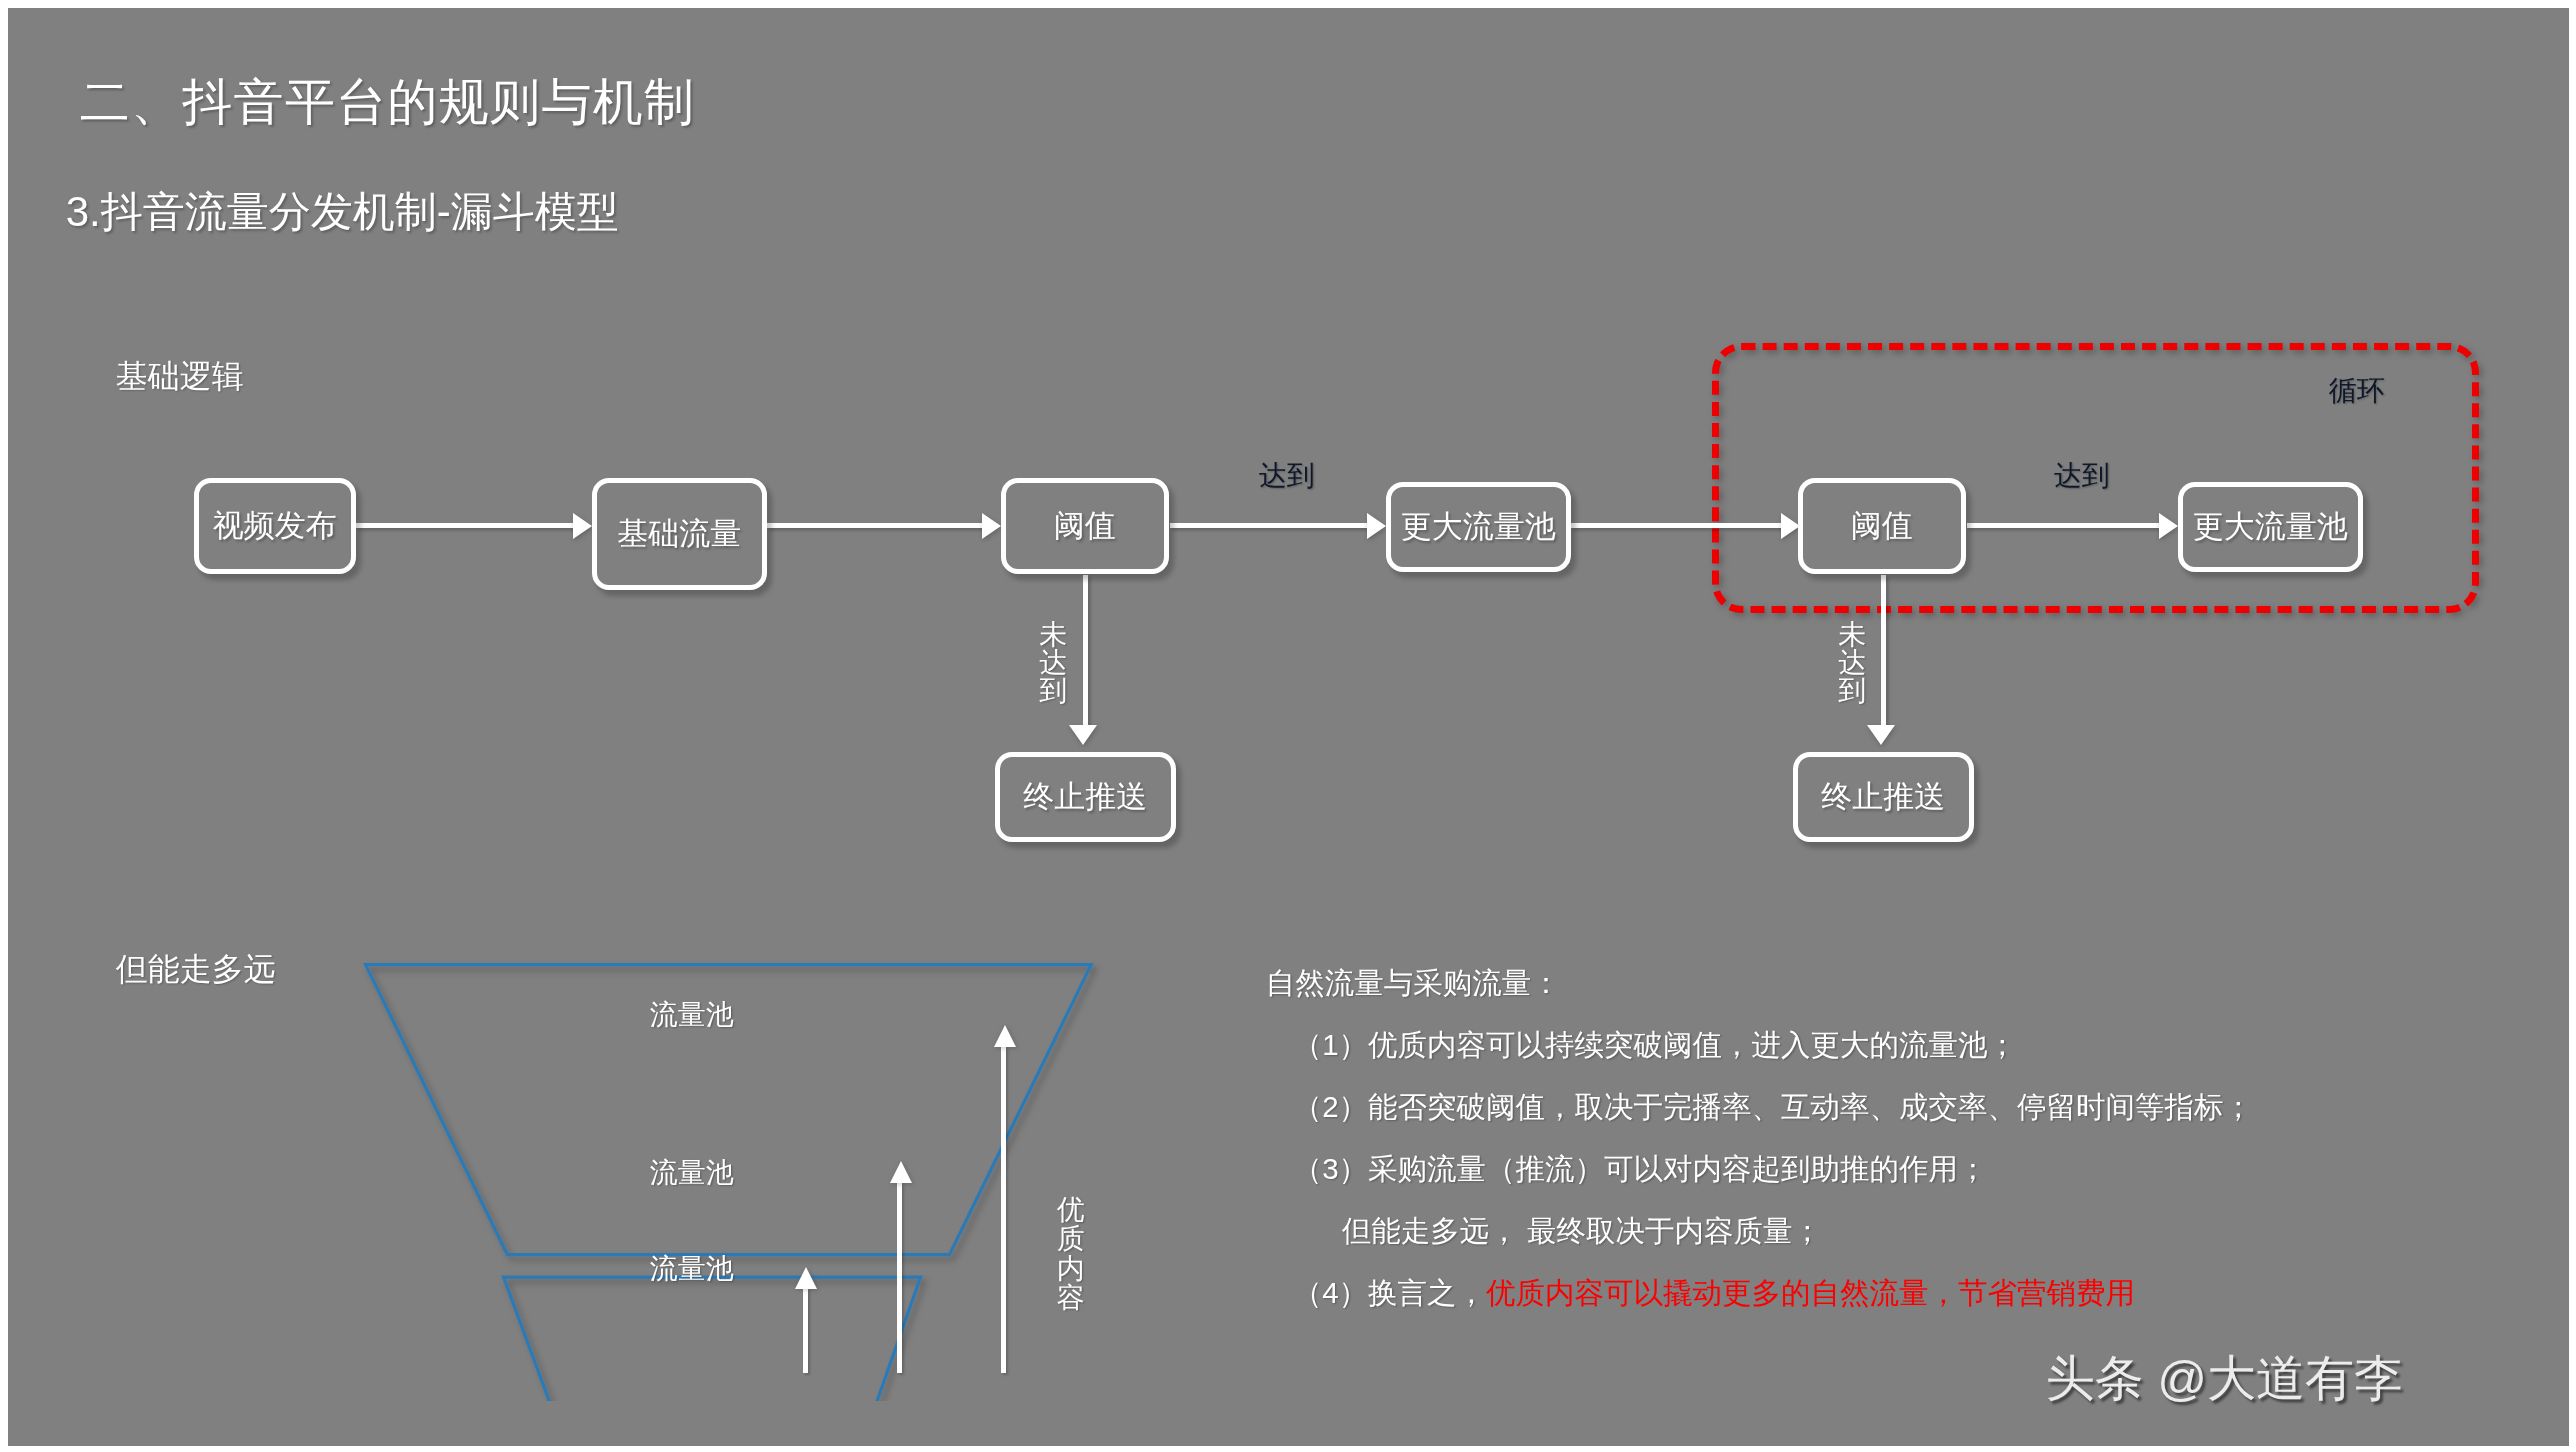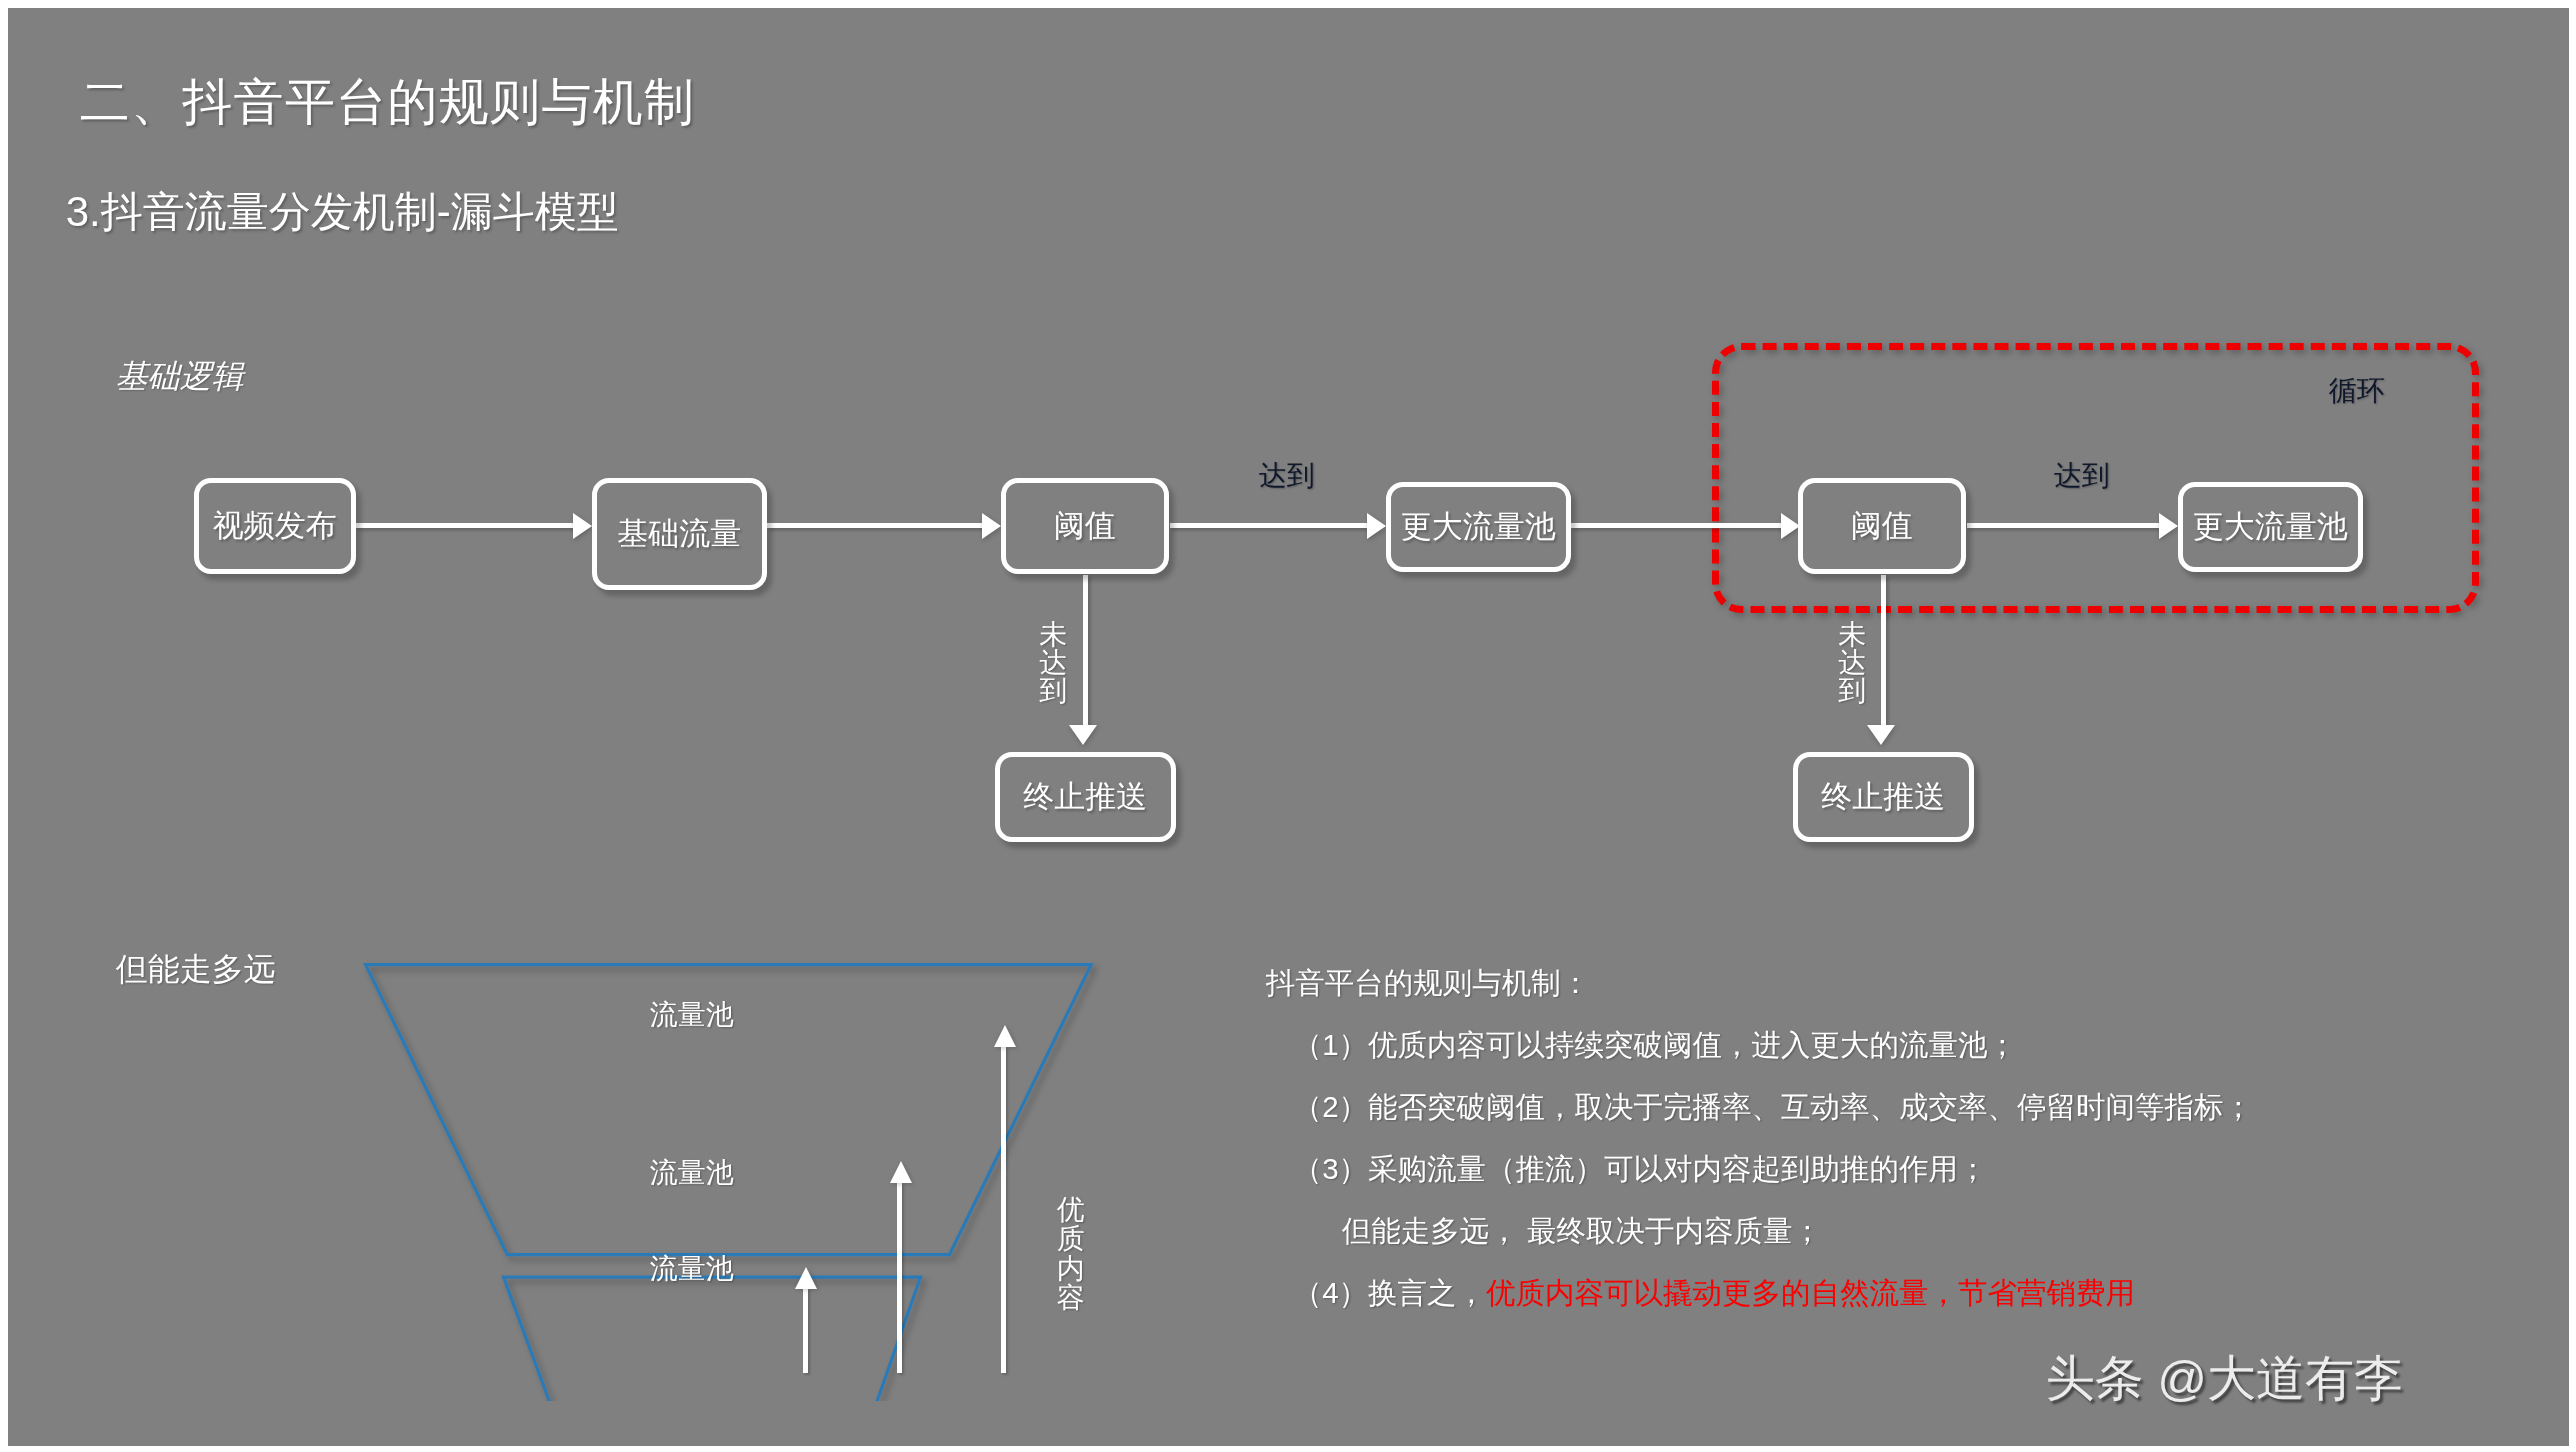--- a/index.html
+++ b/index.html
@@ -39,21 +39,21 @@
   }
 
   
   .sec-label {
     position: absolute;
     font-size: 32px;
     color: #ffffff;
     white-space: nowrap;
     text-shadow: 1.3px 1.3px 1.9px rgba(0,0,0,0.25);
   }
-  #lbl-basic { left: 108px; top: 347px; font-style: italic; }
+  #lbl-basic { left: 108px; top: 347px; }
   #lbl-funnel { left: 108px; top: 940px; }
 
   
   .fbox {
     position: absolute;
     border: 5.1px solid #ffffff;
     border-radius: 17px;
     box-sizing: border-box;
     display: flex;
     align-items: center;
@@ -319,21 +319,21 @@
   <div class="uparrow-shaft" id="ua1s"></div>
   <div class="uparrow-head" id="ua1h"></div>
   <div class="uparrow-shaft" id="ua2s"></div>
   <div class="uparrow-head" id="ua2h"></div>
   <div class="uparrow-shaft" id="ua3s"></div>
   <div class="uparrow-head" id="ua3h"></div>
 
   <div id="lbl-quality">优<br>质<br>内<br>容</div>
 
   <div id="notes">
-    <p class="nt-title">抖音平台的规则与机制：</p>
+    <p class="nt-title">自然流量与采购流量：</p>
     <p class="nt-item">（1）优质内容可以持续突破阈值，进入更大的流量池；</p>
     <p class="nt-item">（2）能否突破阈值，取决于完播率、互动率、成交率、停留时间等指标；</p>
     <p class="nt-item">（3）采购流量（推流）可以对内容起到助推的作用；</p>
     <p class="nt-cont">但能走多远， 最终取决于内容质量；</p>
     <p class="nt-item"><span>（4）换言之，</span><span class="nt-red">优质内容可以撬动更多的自然流量，节省营销费用</span></p>
   </div>
 
   <div id="watermark">头条 @大道有李</div>
 
 </div>

